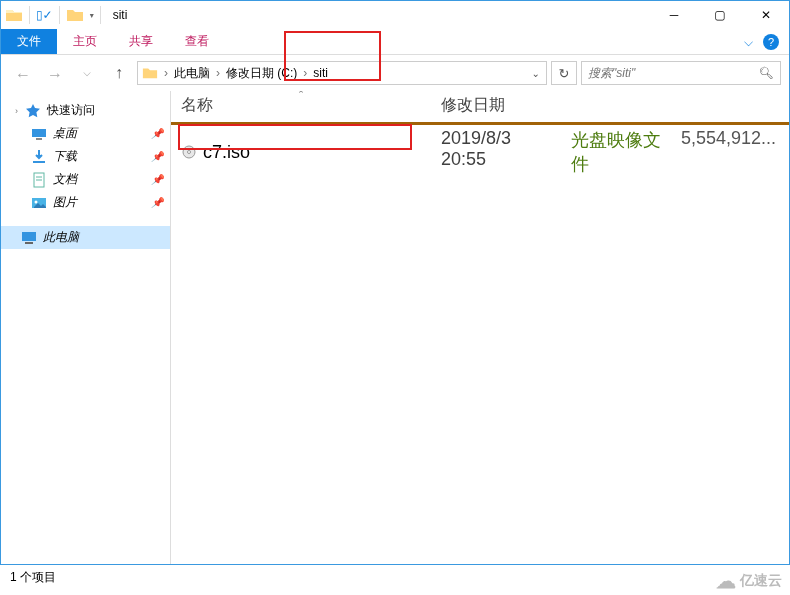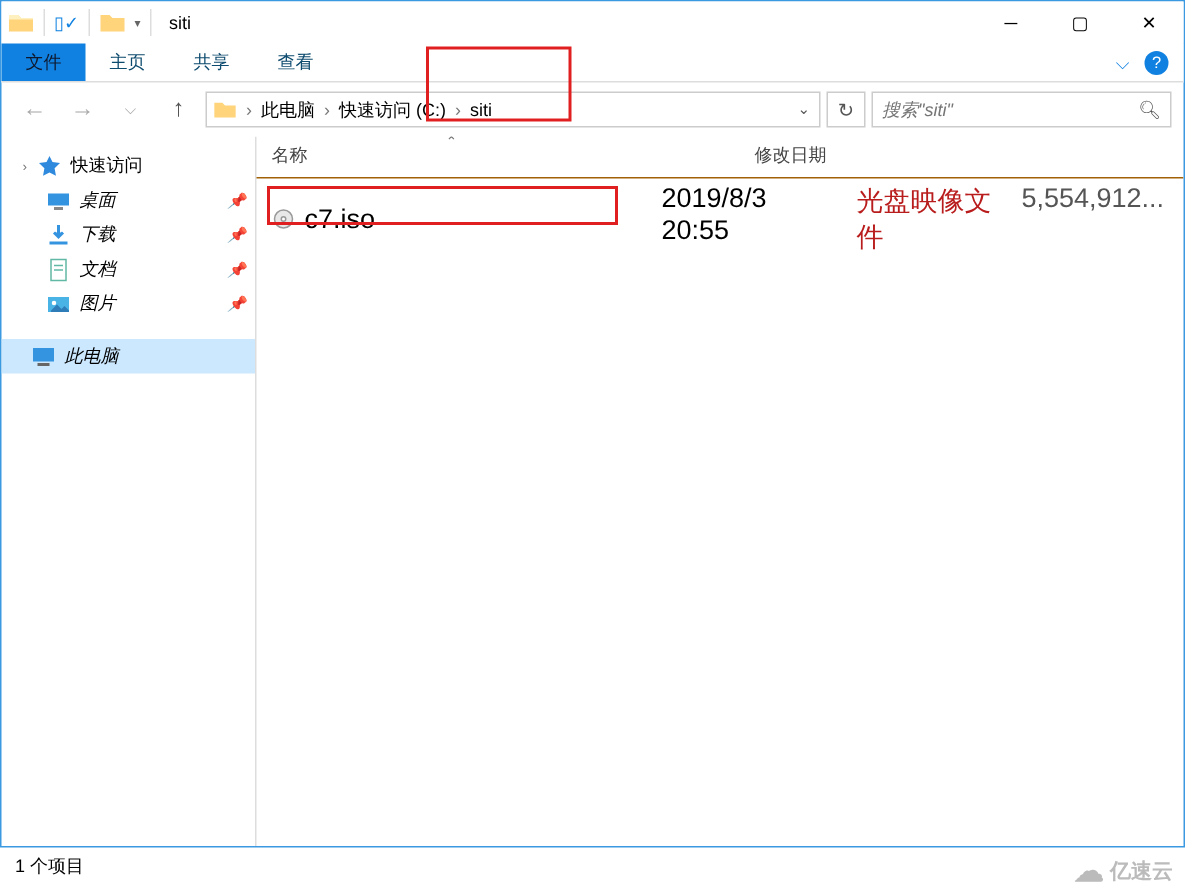--- a/index.html
+++ b/index.html
@@ -12,22 +12,22 @@
 .titlebar .folder-ico { width: 18px; height: 18px; display: inline-flex; }
 .titlebar .sep { width: 1px; height: 18px; background: #ddd; margin: 0 4px; }
 .titlebar .check { color: #1081e0; font-size: 12px; }
 .titlebar .down-small { color: #666; font-size: 8px; margin-left: 4px; }
 .titlebar .title { font-size: 12px; margin-left: 8px; color: #000; }
 .winbtns { margin-left: auto; display: flex; }
 .winbtn { width: 46px; height: 28px; display: flex; align-items: center; justify-content: center; font-size: 12px; cursor: pointer; }
 
 
 .ribbon { height: 26px; display: flex; align-items: stretch; border-bottom: 1px solid #ddd; background: #fff; position: relative; }
-.ribbon .tab { padding: 0 16px; font-size: 12px; display: flex; align-items: center; cursor: pointer; color: #0c4a6e; }
-.ribbon .tab.file { background: #1081e0; color: #0f172a; }
+.ribbon .tab { padding: 0 16px; font-size: 12px; display: flex; align-items: center; cursor: pointer; color: #be185d; }
+.ribbon .tab.file { background: #1081e0; color: #ffffff; }
 .ribbon .help { margin-left: auto; display: flex; align-items: center; gap: 10px; padding-right: 10px; }
 .ribbon .caron { color: #1081e0; font-size: 12px; }
 .ribbon .helpicon { width: 16px; height: 16px; border-radius: 50%; background: #1081e0; color: #fff; font-size: 11px; display: flex; align-items: center; justify-content: center; }
 
 
 .addr { height: 36px; display: flex; align-items: center; padding: 0 8px; gap: 4px; }
 .navbtn { width: 28px; height: 28px; display: flex; align-items: center; justify-content: center; color: #aaa; font-size: 16px; cursor: pointer; }
 .navbtn.enabled { color: #555; }
 .path { flex: 1; height: 24px; border: 1px solid #ccc; display: flex; align-items: center; font-size: 12px; padding-left: 4px; position: relative; }
 .path .pc-ico { width: 16px; height: 16px; display: inline-flex; margin-right: 4px; }
@@ -45,33 +45,33 @@
 .sb-group { margin-bottom: 12px; }
 .sb-head { display: flex; align-items: center; padding: 3px 8px 3px 14px; cursor: pointer; }
 .sb-head .caret { color: #777; font-size: 9px; width: 10px; }
 .sb-item { display: flex; align-items: center; padding: 3px 6px 3px 30px; cursor: pointer; font-style: italic; }
 .sb-item.selected { background: #cce8ff; }
 .sb-item.this-pc { padding-left: 20px; }
 .sb-item .pin { margin-left: auto; color: #888; font-size: 10px; }
 .ico16 { width: 16px; height: 16px; display: inline-flex; margin-right: 6px; flex-shrink: 0; }
 
 .content { flex: 1; display: flex; flex-direction: column; }
-.cols { display: flex; border-bottom: 1px solid #a16207; font-size: 12px; color: #444; }
+.cols { display: flex; border-bottom: 3px solid #a16207; font-size: 16px; color: #444; }
 .col { padding: 6px 10px; cursor: pointer; }
 .col.name { width: 260px; }
-.col.date { width: 130px; text-align: right; }
+.col.date { width: 130px; }
 .col.type { width: 110px; }
 .col.size { flex: 1; }
 .sortglyph { text-align: center; font-size: 9px; color: #777; margin-top: -2px; }
 
 .row { display: flex; font-size: 18px; padding: 3px 0; cursor: pointer; }
 .cell { padding: 0 10px; }
 .cell.name { width: 260px; display: flex; align-items: center; }
-.cell.date { width: 130px; color: #000000; }
-.cell.type { width: 110px; color: #b91c1c; }
+.cell.date { width: 130px; color: #404040; }
+.cell.type { width: 110px; color: #4d7c0f; }
 .cell.size { flex: 1; color: #555; }
 
 .status { height: 24px; border-top: none; font-size: 12px; padding: 4px 10px; display: flex; }
 
 
 .hl { position: absolute; border: 2px solid #e02020; pointer-events: none; }
 .hl1 { left: 284px; top: 31px; width: 97px; height: 50px; }
 .hl2 { left: 178px; top: 124px; width: 234px; height: 26px; }
 
 
@@ -130,21 +130,21 @@
     <div class="navbtn enabled">↑</div>
     <div class="path">
       <span class="pc-ico">
         <svg viewBox="0 0 18 18">
             <path fill="#ffd47a" d="M1 4h6l2 2h8v9H1z"></path>
           </svg>
       </span>
       <span class="crumbsep">›</span>
       <span class="crumb">此电脑</span>
       <span class="crumbsep">›</span>
-      <span class="crumb">快速访问 (C:)</span>
+      <span class="crumb">修改日期 (C:)</span>
       <span class="crumbsep">›</span>
       <span class="crumb">siti</span>
       <span class="dropdown">⌄</span>
     </div>
     <div class="refresh">↻</div>
     <div class="search">
       <input placeholder="搜索&quot;siti&quot;" style="">
       <span class="mag">🔍︎</span>
     </div>
   </div>

